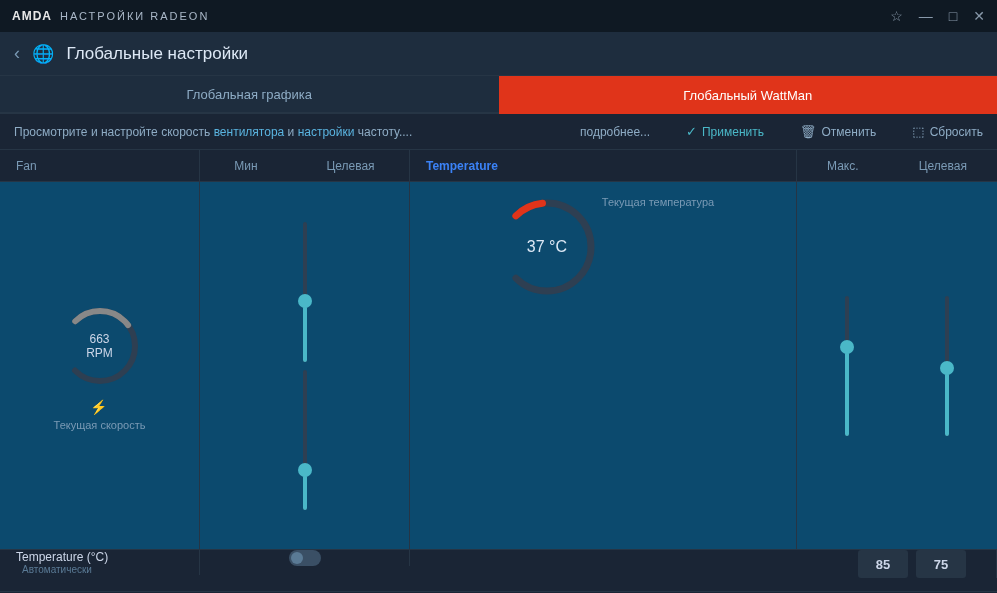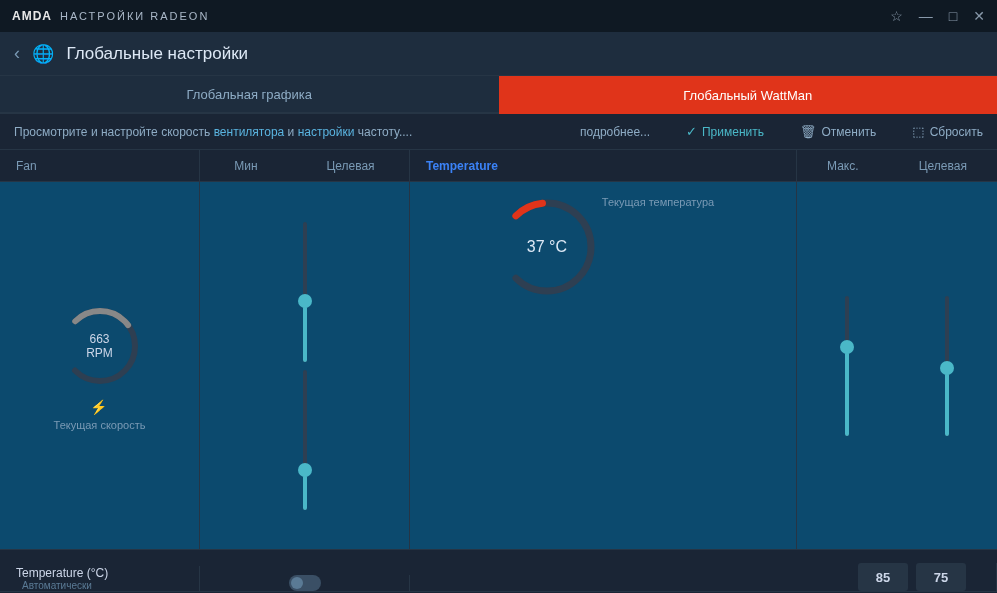--- a/index.html
+++ b/index.html
@@ -295,21 +295,21 @@
       align-items: center;
       justify-content: space-around;
     }
 
     
     .bottom-rows {
       background: #1a2535;
     }
     .data-row {
       display: flex;
-      align-items: flex-end;
+      align-items: flex-start;
       height: 42px;
       border-top: 1px solid #263545;
     }
     .row-label-cell {
       width: 200px;
       padding: 0 16px;
       border-right: 1px solid #263545;
     }
     .row-label {
       font-size: 12px;

